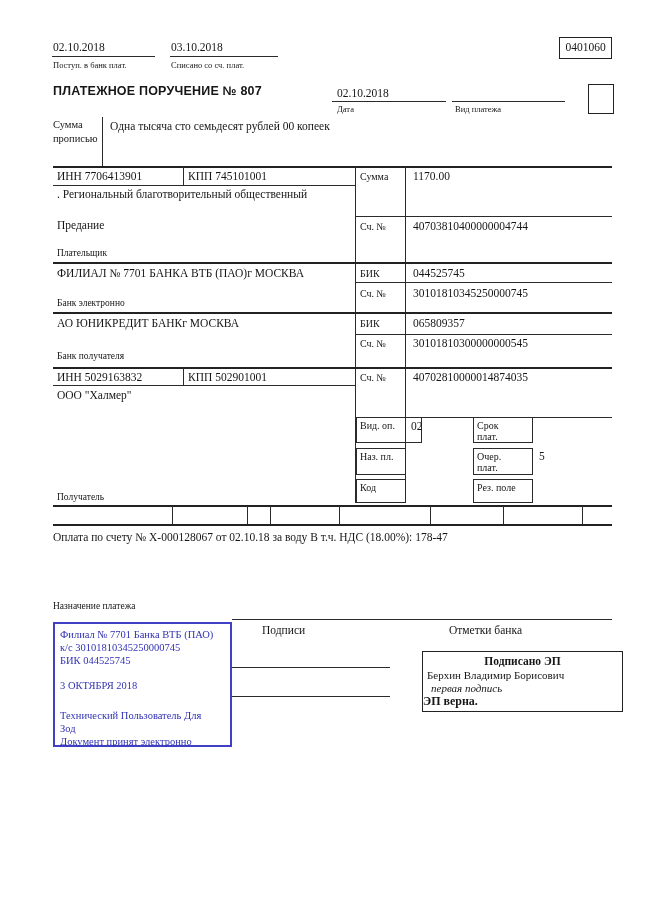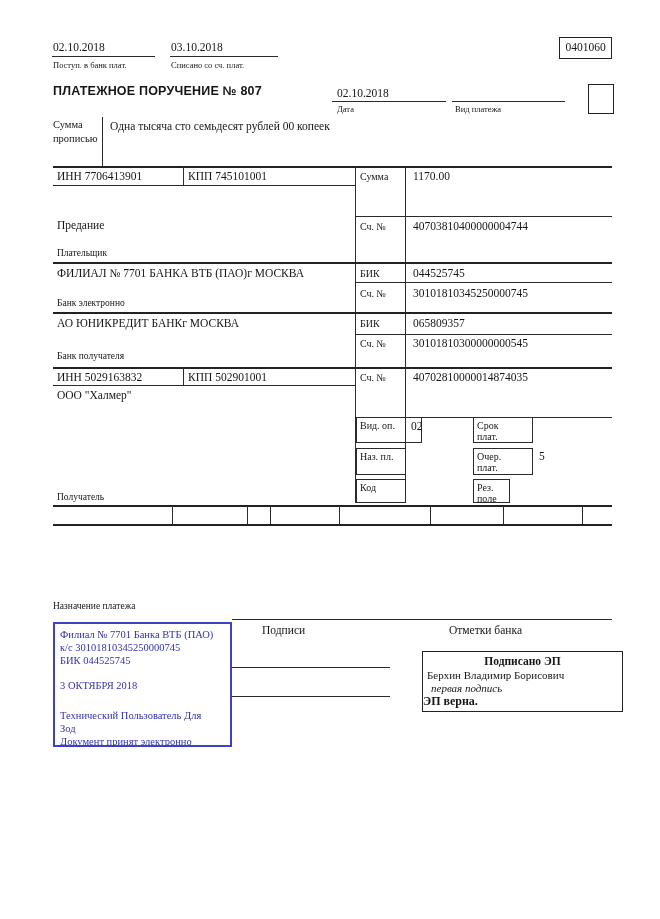--- a/index.html
+++ b/index.html
@@ -77,20 +77,21 @@
   <div class="vline" style="left:270px;top:506px;height:18px;"></div>
   <div class="vline" style="left:339px;top:506px;height:18px;"></div>
   <div class="vline" style="left:430px;top:506px;height:18px;"></div>
   <div class="vline" style="left:503px;top:506px;height:18px;"></div>
   <div class="vline" style="left:582px;top:506px;height:18px;"></div>
 
   <div class="abs t" style="left:57px;top:169px;">ИНН 7706413901</div>
   <div class="abs t" style="left:188px;top:169px;">КПП 745101001</div>
   <div class="abs cl" style="left:360px;top:171px;">Сумма</div>
   <div class="abs t" style="left:413px;top:169px;">1170.00</div>
+  <div class="abs t" style="left:57px;top:187px;">. Региональный благотворительный общественный</div>
   <div class="abs t" style="left:57px;top:218px;">Предание</div>
   <div class="abs cl" style="left:360px;top:221px;">Сч. №</div>
   <div class="abs t" style="left:413px;top:219px;">40703810400000004744</div>
   <div class="abs lbl" style="left:57px;top:248px;">Плательщик</div>
 
   <div class="abs t" style="left:57px;top:266px;">ФИЛИАЛ № 7701 БАНКА ВТБ (ПАО)г МОСКВА</div>
   <div class="abs cl" style="left:360px;top:268px;">БИК</div>
   <div class="abs t" style="left:413px;top:266px;">044525745</div>
   <div class="abs cl" style="left:360px;top:288px;">Сч. №</div>
   <div class="abs t" style="left:413px;top:286px;">30101810345250000745</div>
@@ -116,22 +117,23 @@
     <div>Срок</div>
     <div>плат.</div>
   </div>
   <div class="lblbox" style="left:356px;top:448px;width:50px;height:27px;">Наз. пл.</div>
   <div class="lblbox" style="left:473px;top:448px;width:60px;height:27px;">
     <div>Очер.</div>
     <div>плат.</div>
   </div>
   <div class="abs t" style="left:539px;top:449px;">5</div>
   <div class="lblbox" style="left:356px;top:479px;width:50px;height:24px;">Код</div>
-  <div class="lblbox" style="left:473px;top:479px;width:37px;height:24px;">Рез. поле</div>
+  <div class="lblbox" style="left:473px;top:479px;width:60px;height:24px;">Рез. поле</div>
 
+  <div class="abs t" style="left:53px;top:530px;">Оплата по счету № Х-000128067 от 02.10.18 за воду В т.ч. НДС (18.00%): 178-47</div>
   <div class="abs lbl" style="left:53px;top:601px;">Назначение платежа</div>
 
   <div class="hline" style="left:232px;top:619px;width:380px;"></div>
   <div class="abs t" style="left:262px;top:623px;">Подписи</div>
   <div class="abs t" style="left:449px;top:623px;">Отметки банка</div>
 
   <div class="hline" style="left:232px;top:667px;width:158px;"></div>
   <div class="hline" style="left:232px;top:696px;width:158px;"></div>
 
   <div class="bluebox">

